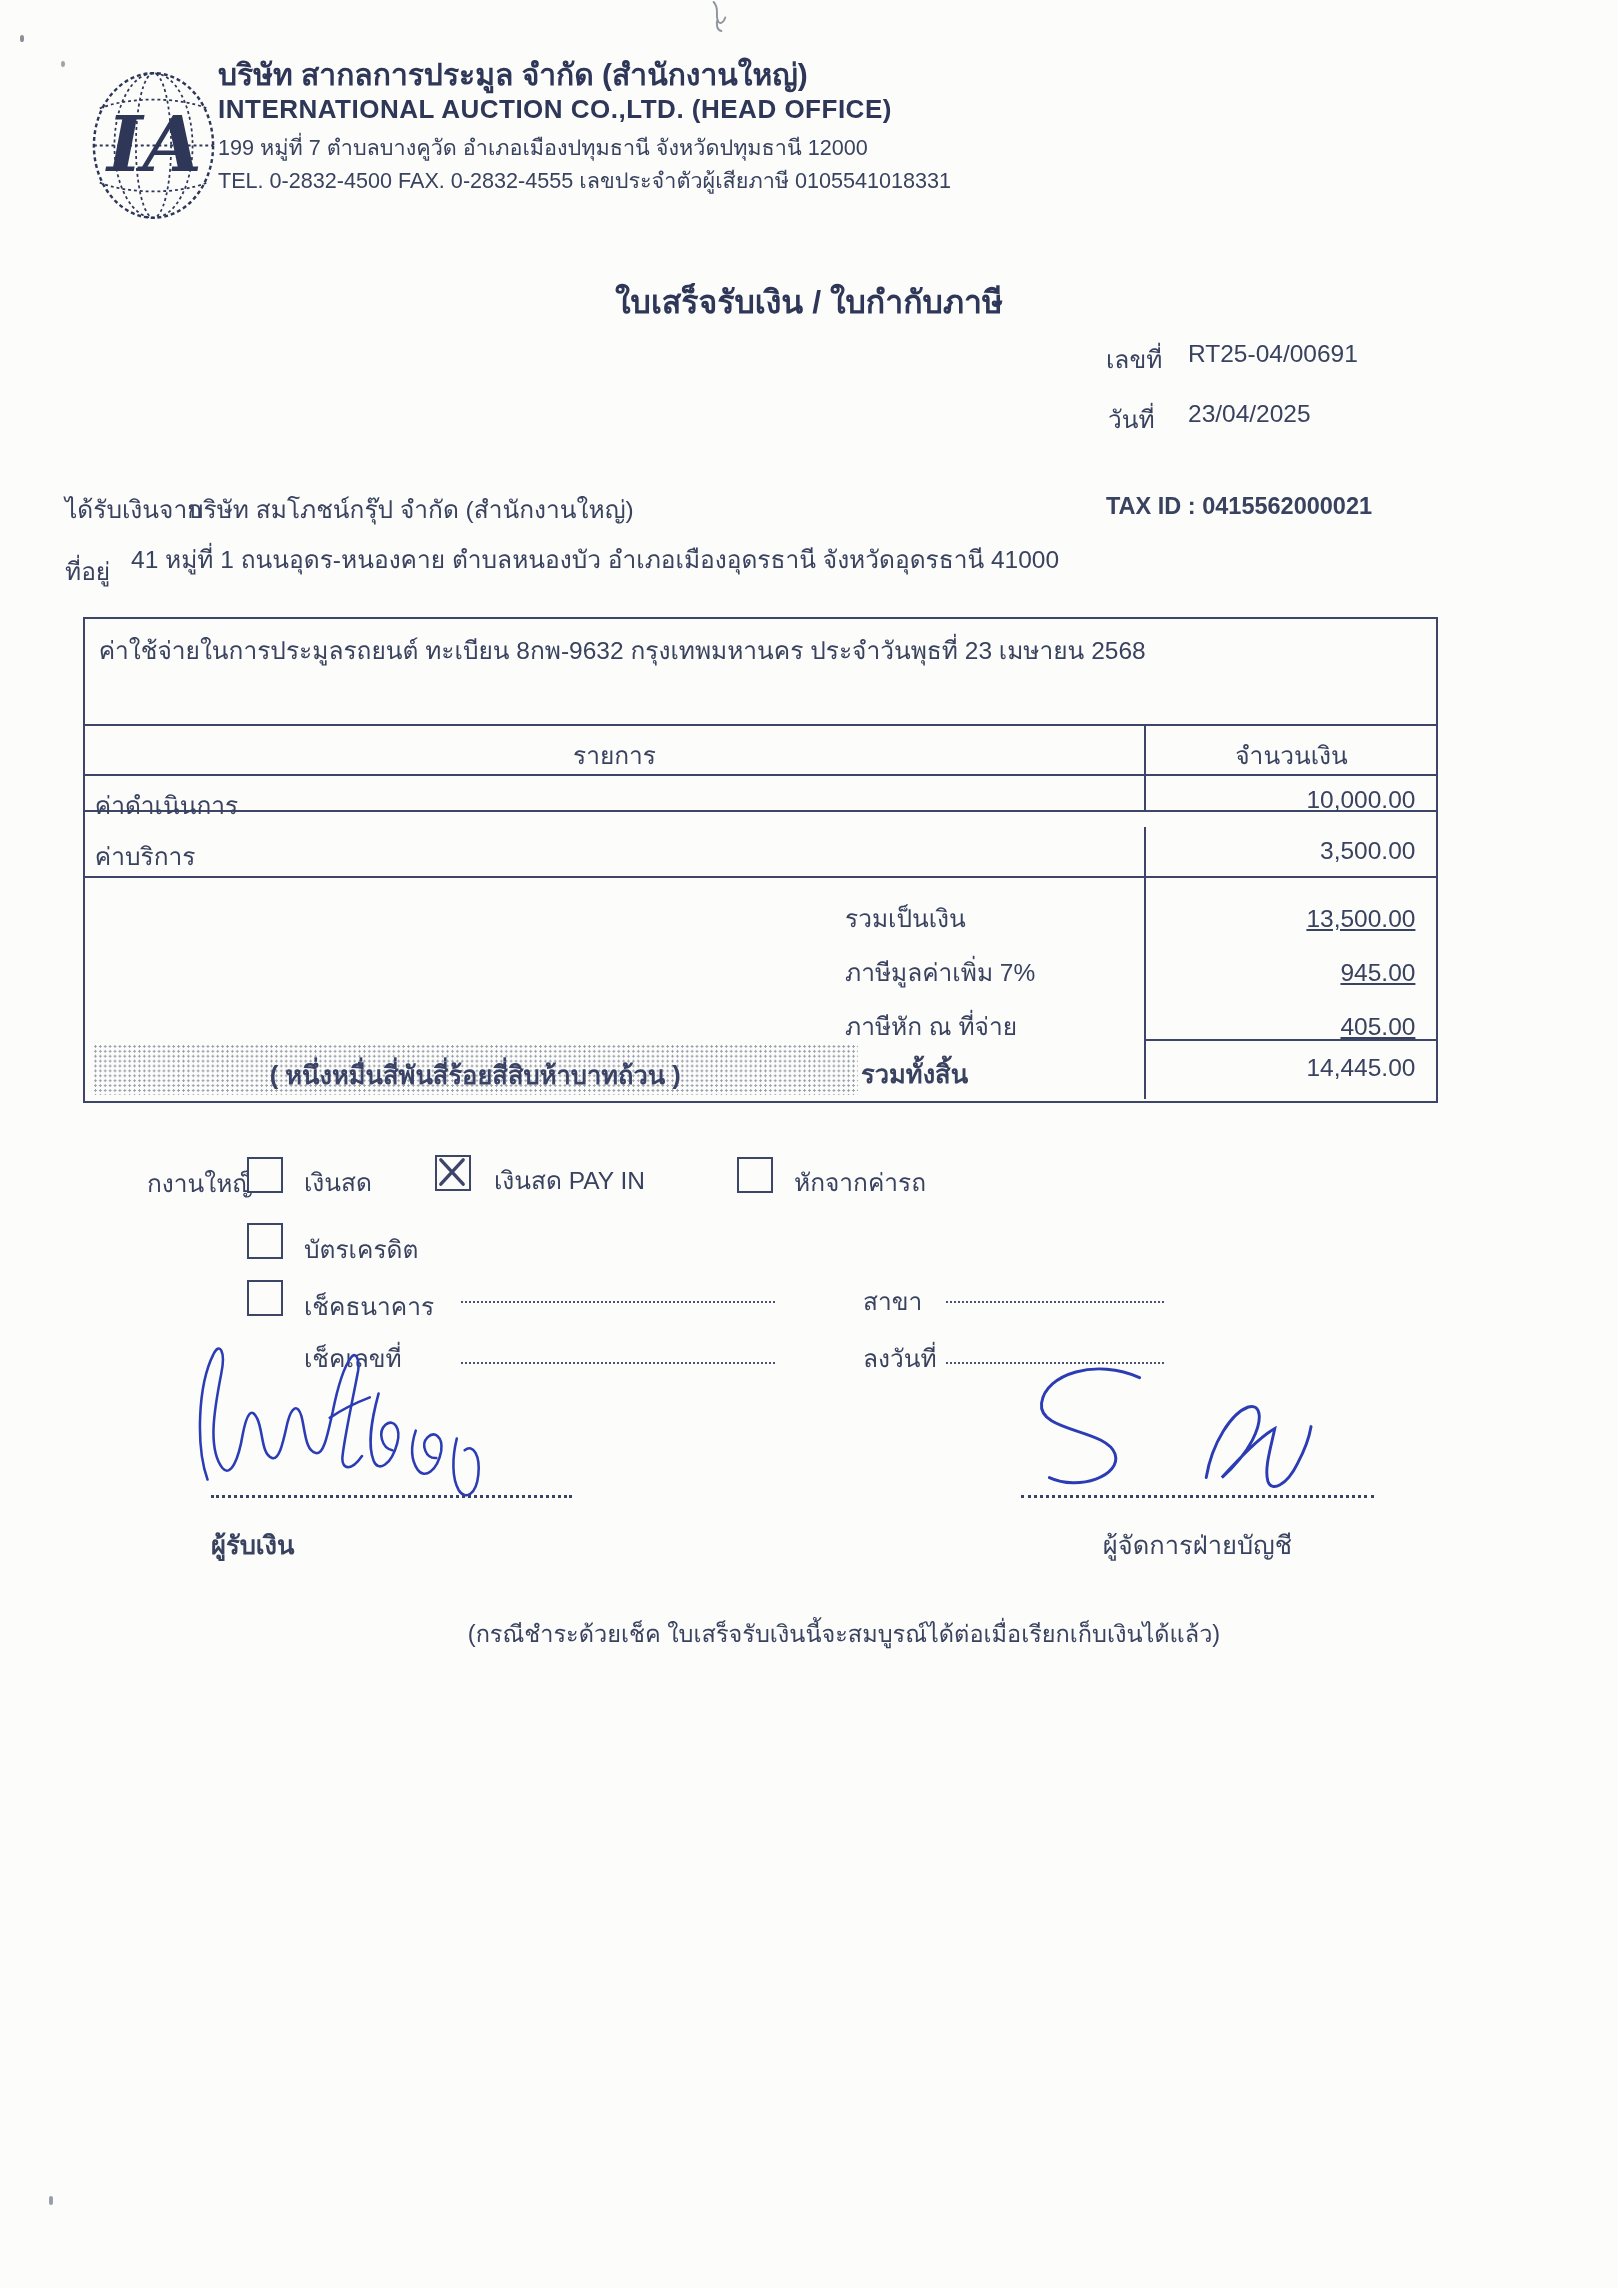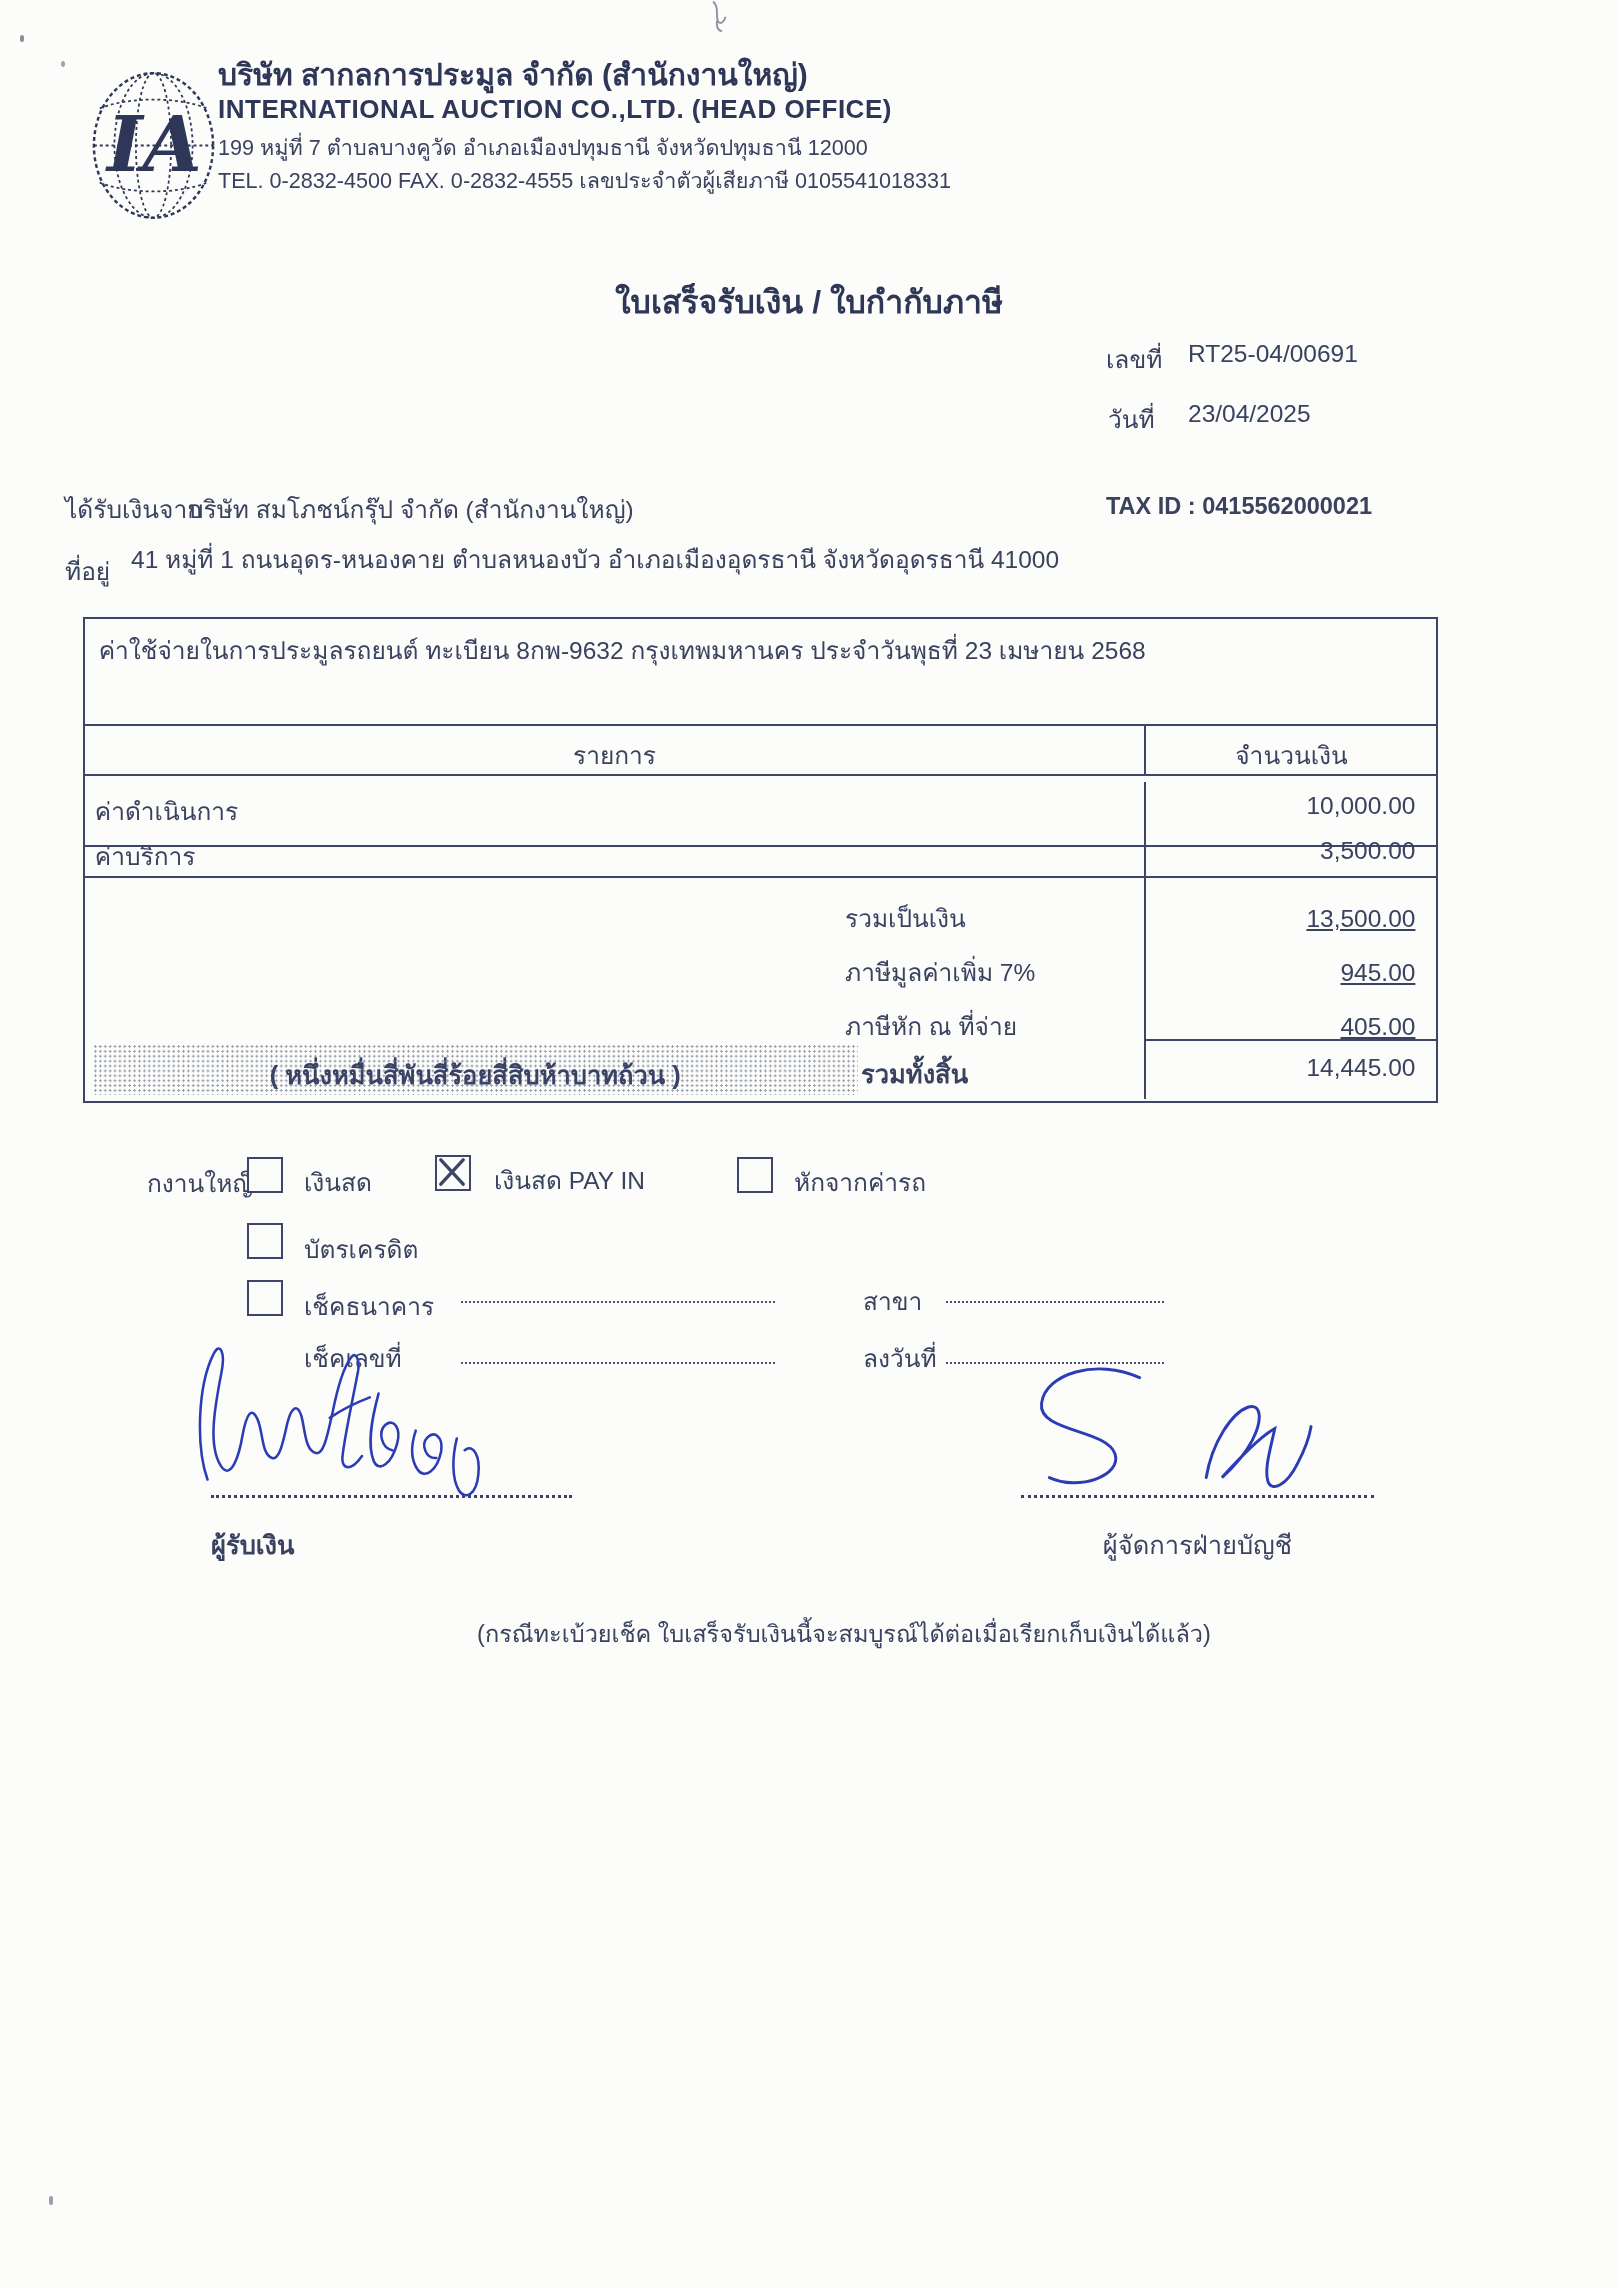--- a/index.html
+++ b/index.html
@@ -34,21 +34,21 @@
   .addr-label { left:65px;  top:540px; font-size:24.5px;margin-top:12px; }
   .addr-value { left:131px; top:540px; font-size:24.5px; }
 
   
   .tbl { left:83px; top:617px; width:1355px; height:486px; border:2.9px solid #3d4568; }
   .tbl-desc { position:absolute; left:0; top:0; width:100%; height:107px; border-bottom:2.9px solid #3d4568; padding:11.8px 13.7px; font-size:24.5px; }
   .tbl-head { position:absolute; left:0; top:107px; width:100%; height:50px; border-bottom:2.9px solid #3d4568; }
   .col-amt-border { border-left:2.9px solid #3d4568; }
   .head-item { position:absolute; left:0; top:0; width:1059px; height:100%; text-align:center; font-size:24.5px; padding-top:9.8px; }
   .head-amt  { position:absolute; left:1059px; top:0; width:293px; height:100%; text-align:center; font-size:24.5px; padding-top:9.8px; }
-  .tbl-row1 { position:absolute; left:0; top:157px; width:100%; height:65px; border-bottom:2.9px solid #3d4568;margin-top:6px; }
+  .tbl-row1 { position:absolute; left:0; top:157px; width:100%; height:36px; border-bottom:2.9px solid #3d4568; }
   .tbl-row2 { position:absolute; left:0; top:208px; width:100%; height:51px; border-bottom:2.9px solid #3d4568; }
   .cell-item { position:absolute; left:0; top:0; width:1059px; height:100%; font-size:24.5px; padding:9.8px 0 0 9.8px; }
   .cell-amt  { position:absolute; left:1059px; top:0; width:293px; height:100%; font-size:24.5px; text-align:right; padding:9.8px 21.6px 0 0; }
   .tbl-sum { position:absolute; left:0; top:259px; width:100%; height:163px; }
   .sum-labels { position:absolute; left:760px; top:13.7px; font-size:24.5px; line-height:54px; }
   .sum-amts { position:absolute; left:1059px; top:0; width:293px; height:100%; border-left:2.9px solid #3d4568; border-bottom:2.9px solid #3d4568; text-align:right; padding:13.7px 21.6px 0 0; font-size:24.5px; line-height:54px;text-decoration:underline; }
   .tbl-total { position:absolute; left:0; top:421px; width:100%; height:59px; }
   .total-words {
     position:absolute; left:7.8px; top:3.9px; width:765px; height:51px;
     background-image:radial-gradient(circle, #9aa0ad 1.1px, transparent 1.3px);
@@ -214,16 +214,16 @@
   </svg>
   <svg class="abs sig-right" viewBox="0 0 370 150">
     <path d="M132,20 C88,0 36,16 32,46 C28,76 98,72 107,98 C114,120 70,136 40,122" fill="none" stroke="#2b3cb4" stroke-width="3" stroke-linecap="round"></path>
     <path d="M200,122 C206,86 226,56 243,50 C256,46 258,63 247,84 C238,101 225,114 216,122 C234,102 255,80 270,72 C266,91 259,113 263,126 C267,137 282,130 293,108 C300,95 305,82 307,70" fill="none" stroke="#2b3cb4" stroke-width="3" stroke-linecap="round"></path>
   </svg>
   <div class="abs sigline-left"></div>
   <div class="abs sigline-right"></div>
   <div class="abs siglbl-left">ผู้รับเงิน</div>
   <div class="abs siglbl-right">ผู้จัดการฝ่ายบัญชี</div>
 
-  <div class="abs footer-note">(กรณีทะเบ้วยเช็ค ใบเสร็จรับเงินนี้จะสมบูรณ์ได้ต่อเมื่อเรียกเก็บเงินได้แล้ว)</div>
+  <div class="abs footer-note">(กรณีชำระด้วยเช็ค ใบเสร็จรับเงินนี้จะสมบูรณ์ได้ต่อเมื่อเรียกเก็บเงินได้แล้ว)</div>
 
 </div>
 
 
 </body></html>

